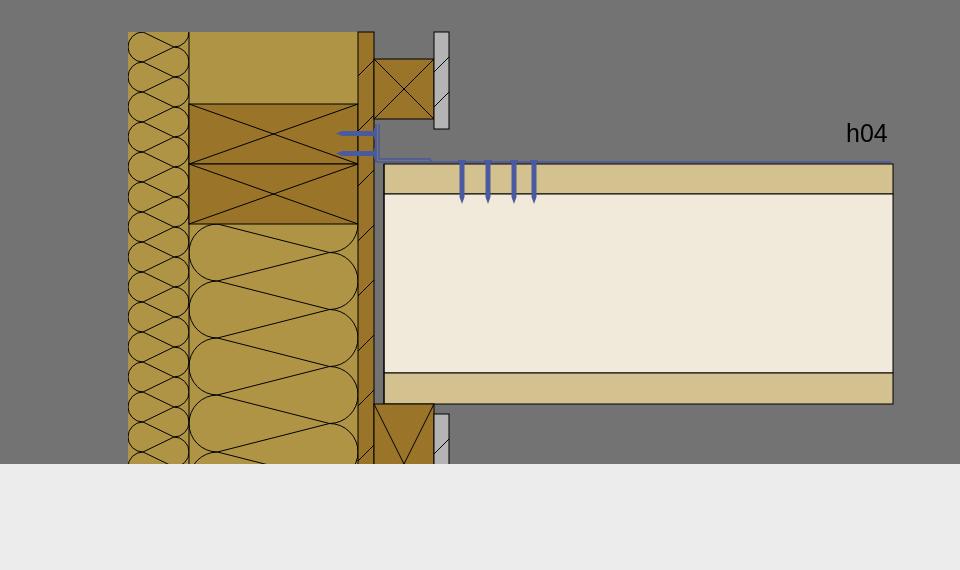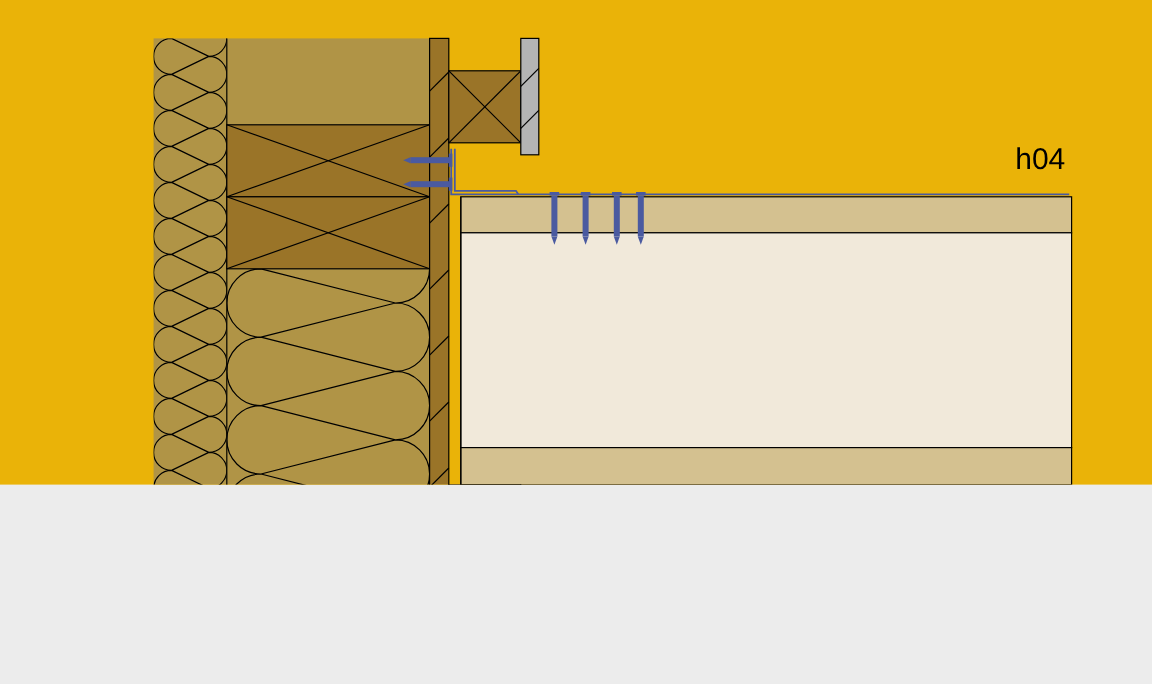--- a/index.html
+++ b/index.html
@@ -1,16 +1,16 @@
 <!DOCTYPE html>
 <html><head>
 <meta charset="utf-8">
 <style>
   html,body{margin:0;padding:0;background:#ececec;}
-  #stage{position:relative;width:960px;height:404px;background:#eab308;overflow:hidden;font-family:"Liberation Sans",sans-serif;}
+  #stage{position:relative;width:960px;height:464px;background:#737373;overflow:hidden;font-family:"Liberation Sans",sans-serif;}
   svg{position:absolute;left:0;top:0;}
   #label{position:absolute;left:846px;top:118px;font-size:25px;color:#000;line-height:30px;}
 </style>
 </head>
 <body>
 
 <div id="stage">
 <svg width="960" height="570" viewBox="0 0 960 570">
   <defs>
     <clipPath id="outerClip">

